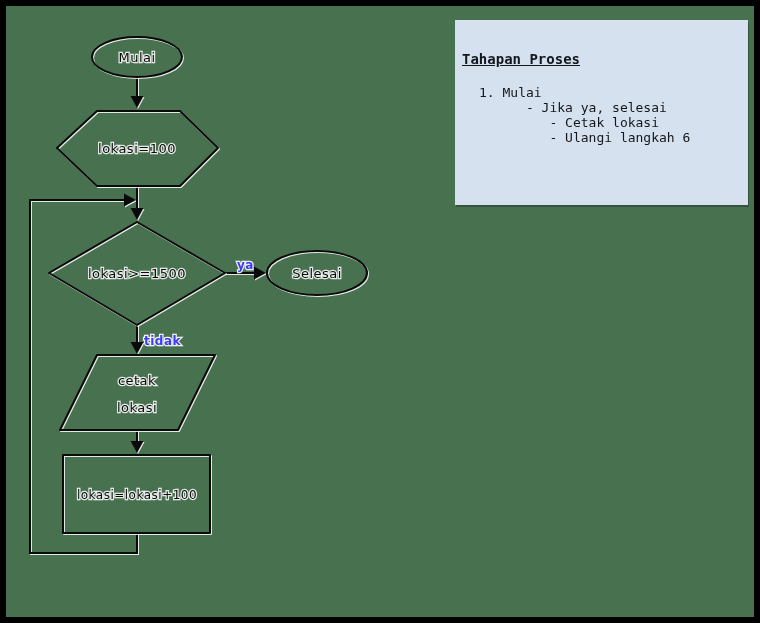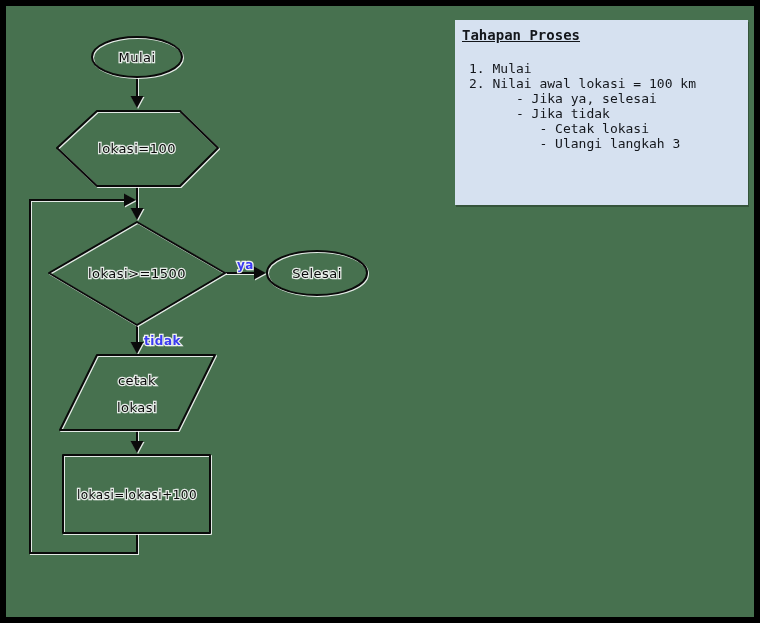--- a/index.html
+++ b/index.html
@@ -60,28 +60,28 @@
     top: 14px;
     width: 293px;
     height: 185px;
     background: #D6E1F0;
     color: #14171c;
     box-shadow: 1px 2px 0 rgba(0,0,0,0.25);
     font-family: "DejaVu Sans Mono", monospace;
     overflow: hidden;
   }
   .note-title {
-    margin: 7px 0 18px 7px;
+    margin: 31px 0 18px 7px;
     font-size: 14px;
     line-height: 16px;
     font-weight: bold;
     text-decoration: underline;
     font-family: "DejaVu Sans Mono", monospace;
   }
-  .note-lines { margin-left: 14px; }
+  .note-lines { margin-left: 24px; }
   .note-line {
     white-space: pre;
     font-size: 13px;
     line-height: 15px;
     font-family: "DejaVu Sans Mono", monospace;
   }
 </style>
 </head>
 <body>
 
@@ -127,21 +127,19 @@
     <text class="shape-label" x="137" y="499" style="font-size:12px">lokasi=lokasi+100</text>
 
     <text class="edge-label" x="237" y="269" fill="#3B3BF2">ya</text>
     <text class="edge-label" x="144" y="345" fill="#3B3BF2">tidak</text>
   </svg>
 
   <div class="note-panel">
     <div class="note-title">Tahapan Proses</div>
     <div class="note-lines">
       <div class="note-line">1. Mulai</div>
-      <div class="note-line">2. Nilai awal lokasi = 100 km</div>
       <div class="note-line">      - Jika ya, selesai</div>
-      <div class="note-line">      - Jika tidak</div>
       <div class="note-line">         - Cetak lokasi</div>
-      <div class="note-line">         - Ulangi langkah 3</div>
+      <div class="note-line">         - Ulangi langkah 6</div>
     </div>
   </div>
 
 </div>
 
 </body></html>

